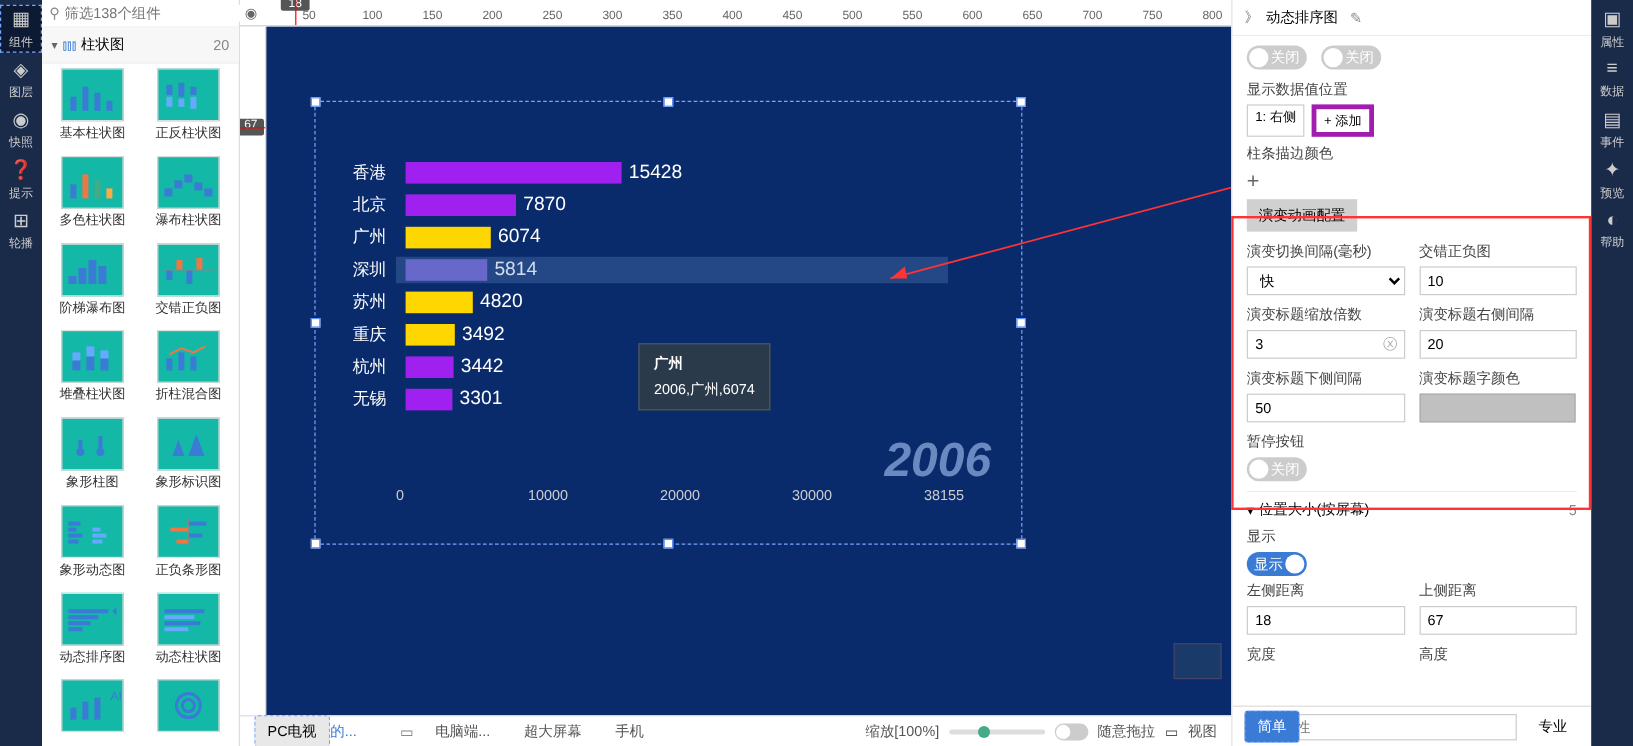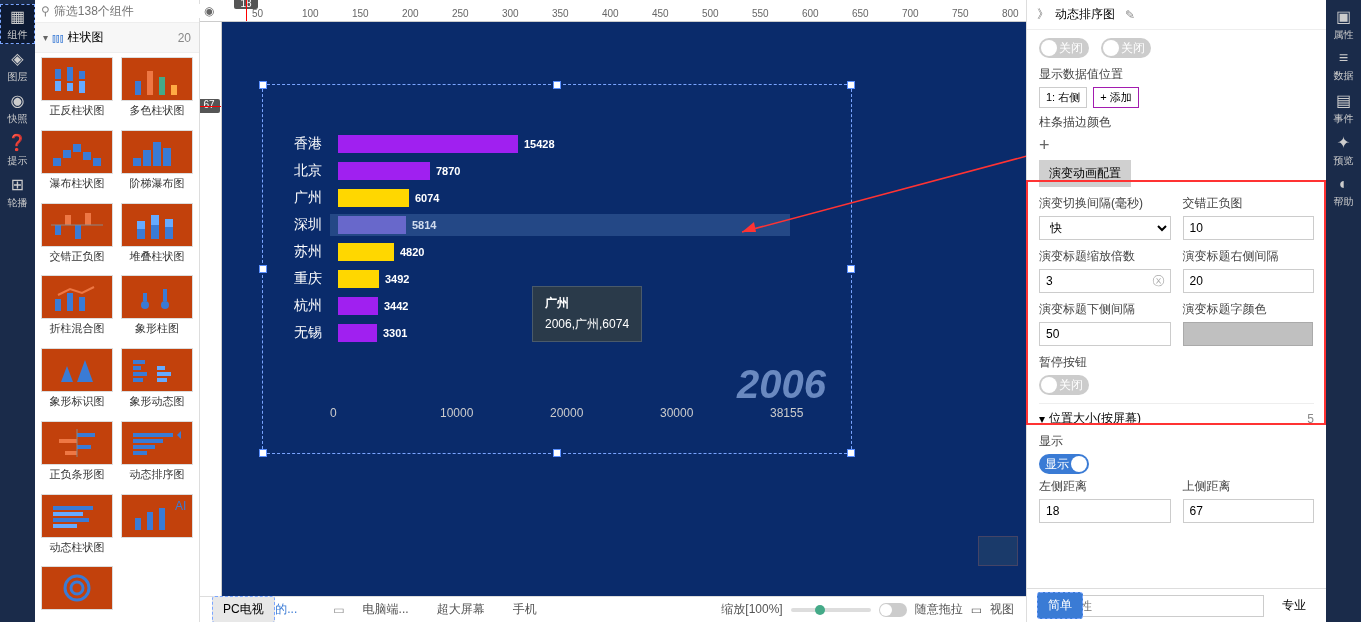--- a/index.html
+++ b/index.html
@@ -12,42 +12,42 @@
 .navL .lb{font-size:10px}
 
 .comp{width:165px;border-right:1px solid #ddd;display:flex;flex-direction:column}
 .comp .search{display:flex;align-items:center;padding:4px 6px;border-bottom:1px solid #eee;gap:4px}
 .comp .search input{flex:1;border:none;outline:none;font-size:12px}
 .comp .cat{display:flex;align-items:center;padding:6px 8px;background:#f7f7f7;border-bottom:1px solid #eee;gap:4px}
 .comp .cat .chev{font-size:10px;color:#666}
 .comp .cat .cnt{margin-left:auto;color:#888}
 .comp .grid{flex:1;overflow:auto;display:grid;grid-template-columns:1fr 1fr;padding:4px;gap:4px}
 .comp .card{display:flex;flex-direction:column;align-items:center;cursor:pointer}
-.comp .thumb{width:72px;height:44px;border:1px solid #ddd;display:flex;align-items:center;justify-content:center;background:#c2410c}
+.comp .thumb{width:52px;height:44px;border:1px solid #ddd;display:flex;align-items:center;justify-content:center;background:#14b8a6}
 .comp .thumb svg{width:60px;height:36px}
 .comp .card .nm{font-size:11px;color:#333;margin-top:2px;text-align:center}
 
 .canvas{flex:1;display:flex;flex-direction:column;background:#f0f0f0;position:relative}
 .rulerH{height:22px;background:#fff;border-bottom:1px solid #ccc;display:flex;align-items:center;position:relative;overflow:hidden;padding-left:22px}
 .rulerH .tick{position:absolute;bottom:2px;font-size:10px;color:#666}
 .rulerH .cursor{position:absolute;top:0;bottom:0;width:1px;background:#f00}
 .rulerH .cursorN{position:absolute;top:-2px;width:24px;background:#555;color:#fff;font-size:10px;text-align:center;border-radius:2px}
 .canvasBody{flex:1;display:flex;overflow:hidden}
 .rulerV{width:22px;background:#fff;border-right:1px solid #ccc;position:relative}
 .rulerV .cursor{position:absolute;left:0;right:0;height:1px;background:#f00}
 .rulerV .cursorN{position:absolute;left:-2px;height:14px;width:22px;background:#555;color:#fff;font-size:10px;text-align:center;border-radius:2px}
 .stage{flex:1;background:#0a2b6b;position:relative;overflow:hidden}
 .sel{position:absolute;border:1px dashed #7aa5ff}
 .handle{position:absolute;width:8px;height:8px;background:#fff;border:1px solid #5a8fff}
 
 .chart{position:absolute;left:280px;top:120px;color:#fff}
 .row{display:flex;align-items:center;height:27px}
 .row .lbl{width:40px;text-align:right;margin-right:16px;font-size:14px}
 .row .bar{height:18px}
-.row .val{margin-left:6px;font-size:11px;font-weight:700}
+.row .val{margin-left:6px;font-size:16px;font-weight:400}
 .axis{position:absolute;left:328px;top:398px;display:flex;color:#ccc;font-size:14px}
 .axis span{width:110px}
 .year{position:absolute;right:200px;top:355px;font-size:40px;font-weight:700;color:#6a89c0;font-style:italic}
 .tooltip{position:absolute;left:530px;top:282px;background:#2a3a4a;border:1px solid #4a5a6a;padding:8px 12px;color:#fff;font-size:14px}
 .tooltip .t1{font-weight:600;margin-bottom:4px}
 
 .arrow{position:absolute;pointer-events:none}
 .redbox{position:absolute;border:2px solid #f33;pointer-events:none}
 .minmap{position:absolute;right:8px;bottom:30px;width:40px;height:30px;background:#1a3a6a;border:1px solid #446}
 
@@ -71,21 +71,21 @@
 .propPanel input,.propPanel select{width:100%;height:24px;border:1px solid #ccc;padding:0 6px;font-size:12px;background:#fff}
 .propPanel .toggle{width:50px;height:20px;background:#ccc;border-radius:10px;display:flex;align-items:center;color:#fff;font-size:11px;padding:0 6px;position:relative;cursor:pointer}
 .propPanel .toggle.on{background:#3a7bd5;justify-content:flex-start}
 .propPanel .toggle.off{justify-content:flex-end}
 .propPanel .toggle::after{content:"";position:absolute;width:16px;height:16px;background:#fff;border-radius:50%;top:2px}
 .propPanel .toggle.on::after{right:2px}
 .propPanel .toggle.off::after{left:2px}
 .propPanel .secHd{display:flex;align-items:center;padding:6px 0;border-top:1px solid #eee;margin-top:8px;gap:4px;cursor:pointer}
 .propPanel .secHd .cnt{margin-left:auto;color:#888}
 .propPanel .animBtn{background:#d0d0d0;border:none;padding:5px 10px;cursor:pointer;font-size:12px}
-.propPanel .add{border:1px solid #a21caf;padding:2px 6px;cursor:pointer;font-size:11px}
+.propPanel .add{border:4px solid #a21caf;padding:2px 6px;cursor:pointer;font-size:11px}
 .propPanel .plus{font-size:18px;color:#666;cursor:pointer;padding:4px 0}
 .propPanel .posSel{border:1px solid #ccc;padding:2px 6px;font-size:11px;display:inline-block}
 .propPanel .colorBox{width:130px;height:24px;background:#c0c0c0;border:1px solid #aaa}
 .propPanel .foot{display:flex;align-items:center;padding:4px 10px;border-top:1px solid #ddd;gap:8px}
 .propPanel .foot .modeBtn{padding:4px 10px;cursor:pointer}
 .propPanel .foot .modeBtn.sel{background:#3a7bd5;color:#fff;border-radius:3px}
 .propPanel .foot input{flex:1;height:22px}
 
 .navR{width:35px;background:#1a2b4a;display:flex;flex-direction:column;align-items:center;padding-top:4px;gap:2px}
 .navR .it{width:35px;height:40px;display:flex;flex-direction:column;align-items:center;justify-content:center;color:#ccc;cursor:pointer;gap:2px}
@@ -128,20 +128,31 @@
     <input placeholder="筛选138个组件" style="">
     <span style="color:#888;cursor:pointer">⇥</span>
   </div>
   <div class="cat">
     <span class="chev">▾</span>
     <span style="color:#3a7bd5">⫾⫾⫾</span>
     <span>柱状图</span>
     <span class="cnt">20</span>
   </div>
   <div class="grid" id="compGrid">
+      <div class="card">
+        <div class="thumb">
+          <svg viewBox="0 0 60 36">
+            <rect x="8" y="20" width="6" height="14" fill="#3a7bd5"></rect>
+            <rect x="20" y="10" width="6" height="24" fill="#3a7bd5"></rect>
+            <rect x="32" y="16" width="6" height="18" fill="#3a7bd5"></rect>
+            <rect x="44" y="24" width="6" height="10" fill="#3a7bd5"></rect>
+          </svg>
+        </div>
+        <div class="nm">基本柱状图</div>
+      </div>
       <div class="card">
         <div class="thumb">
           <svg viewBox="0 0 60 36">
             <rect x="8" y="8" width="6" height="10" fill="#3a7bd5"></rect>
             <rect x="8" y="20" width="6" height="10" fill="#6af"></rect>
             <rect x="20" y="6" width="6" height="14" fill="#3a7bd5"></rect>
             <rect x="20" y="22" width="6" height="8" fill="#6af"></rect>
             <rect x="32" y="10" width="6" height="8" fill="#3a7bd5"></rect>
             <rect x="32" y="20" width="6" height="12" fill="#6af"></rect>
           </svg>
@@ -502,20 +513,30 @@
     <div class="row2">
       <div class="col">
         <span class="lbl2">左侧距离</span>
         <input value="18" style="">
       </div>
       <div class="col">
         <span class="lbl2">上侧距离</span>
         <input value="67" style="">
       </div>
     </div>
+    <div class="row2">
+      <div class="col">
+        <span class="lbl2">宽度</span>
+
+      </div>
+      <div class="col">
+        <span class="lbl2">高度</span>
+
+      </div>
+    </div>
   </div>
   <div class="foot">
     <input placeholder="筛选属性" style="">
     <span class="modeBtn sel">简单</span>
     <span class="modeBtn">专业</span>
   </div>
 </div>
 
 <div class="redbox" style="left:1026px;top:180px;width:300px;height:245px"></div>
 

